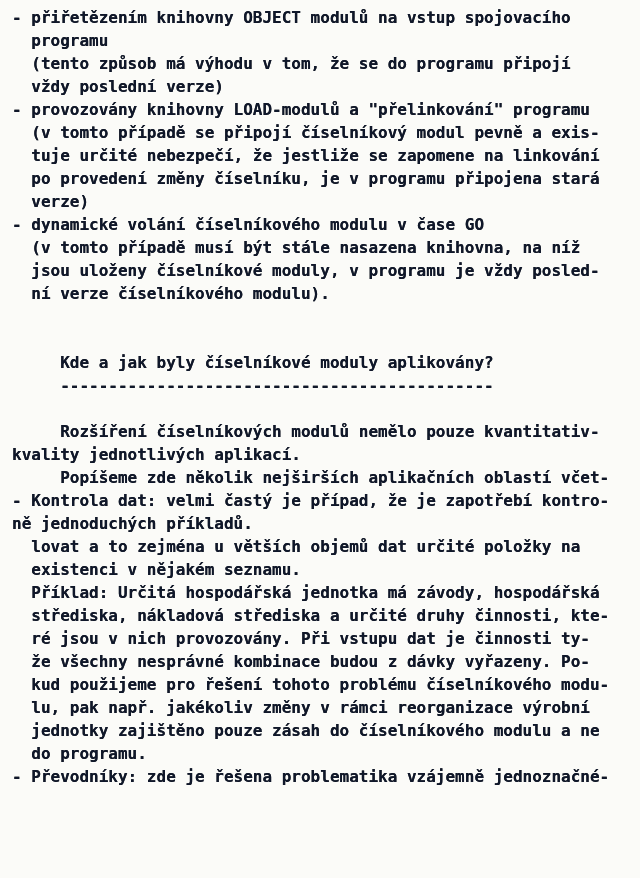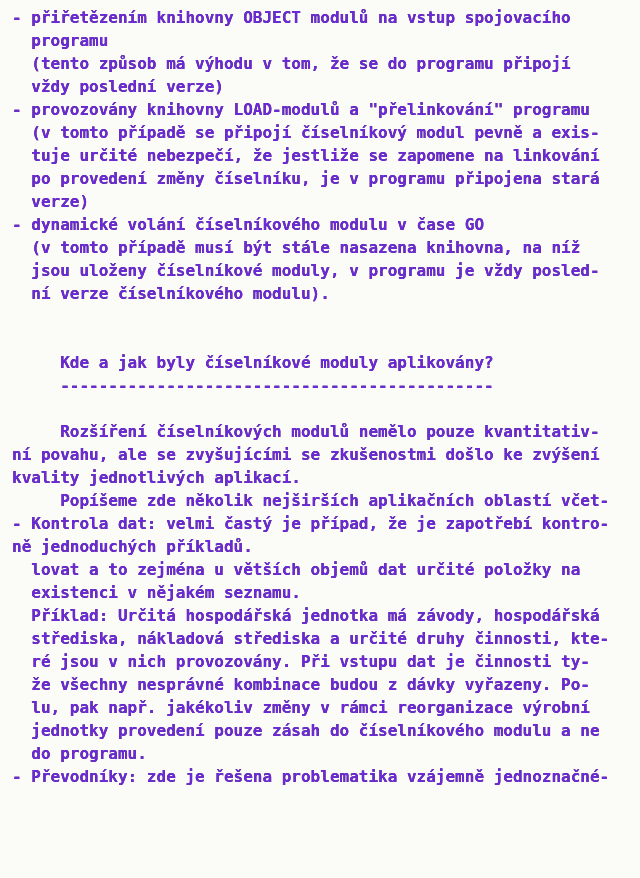--- a/index.html
+++ b/index.html
@@ -17,21 +17,21 @@
     width: 640px;
     height: 878px;
     background: #fbfbf8;
     padding: 6px 0 0 12px;
   }
   .text-block {
     font-family: "DejaVu Sans Mono", "Liberation Mono", monospace;
     font-size: 16px;
     line-height: 23px;
     font-weight: 700;
-    color: #6d28d9;
+    color: #0f172a;
     letter-spacing: 0;
   }
   .line {
     white-space: pre;
     min-height: 23px;
     
     text-shadow: 0 0 0.6px rgba(20,20,20,0.85);
   }
 </style>
 </head>
@@ -71,21 +71,20 @@
       <div class="line"></div>
 
       <div class="line">     Kde a jak byly číselníkové moduly aplikovány?</div>
 
       <div class="line">     ---------------------------------------------</div>
 
       <div class="line"></div>
 
       <div class="line">     Rozšíření číselníkových modulů nemělo pouze kvantitativ-</div>
 
-      <div class="line">ní povahu, ale se zvyšujícími se zkušenostmi došlo ke zvýšení</div>
 
       <div class="line">kvality jednotlivých aplikací.</div>
 
       <div class="line">     Popíšeme zde několik nejširších aplikačních oblastí včet-</div>
 
       <div class="line">- Kontrola dat: velmi častý je případ, že je zapotřebí kontro-</div>
 
       <div class="line">ně jednoduchých příkladů.</div>
 
       <div class="line">  lovat a to zejména u větších objemů dat určité položky na</div>
@@ -94,23 +93,24 @@
 
       <div class="line">  Příklad: Určitá hospodářská jednotka má závody, hospodářská</div>
 
       <div class="line">  střediska, nákladová střediska a určité druhy činnosti, kte-</div>
 
       <div class="line">  ré jsou v nich provozovány. Při vstupu dat je činnosti ty-</div>
 
 
       <div class="line">  že všechny nesprávné kombinace budou z dávky vyřazeny. Po-</div>
 
+      <div class="line">  kud použijeme pro řešení tohoto problému číselníkového modu-</div>
 
       <div class="line">  lu, pak např. jakékoliv změny v rámci reorganizace výrobní</div>
 
-      <div class="line">  jednotky provedení pouze zásah do číselníkového modulu a ne</div>
+      <div class="line">  jednotky zajištěno pouze zásah do číselníkového modulu a ne</div>
 
       <div class="line">  do programu.</div>
 
       <div class="line">- Převodníky: zde je řešena problematika vzájemně jednoznačné-</div>
 
     </div>
 </div>
 
 </body></html>

